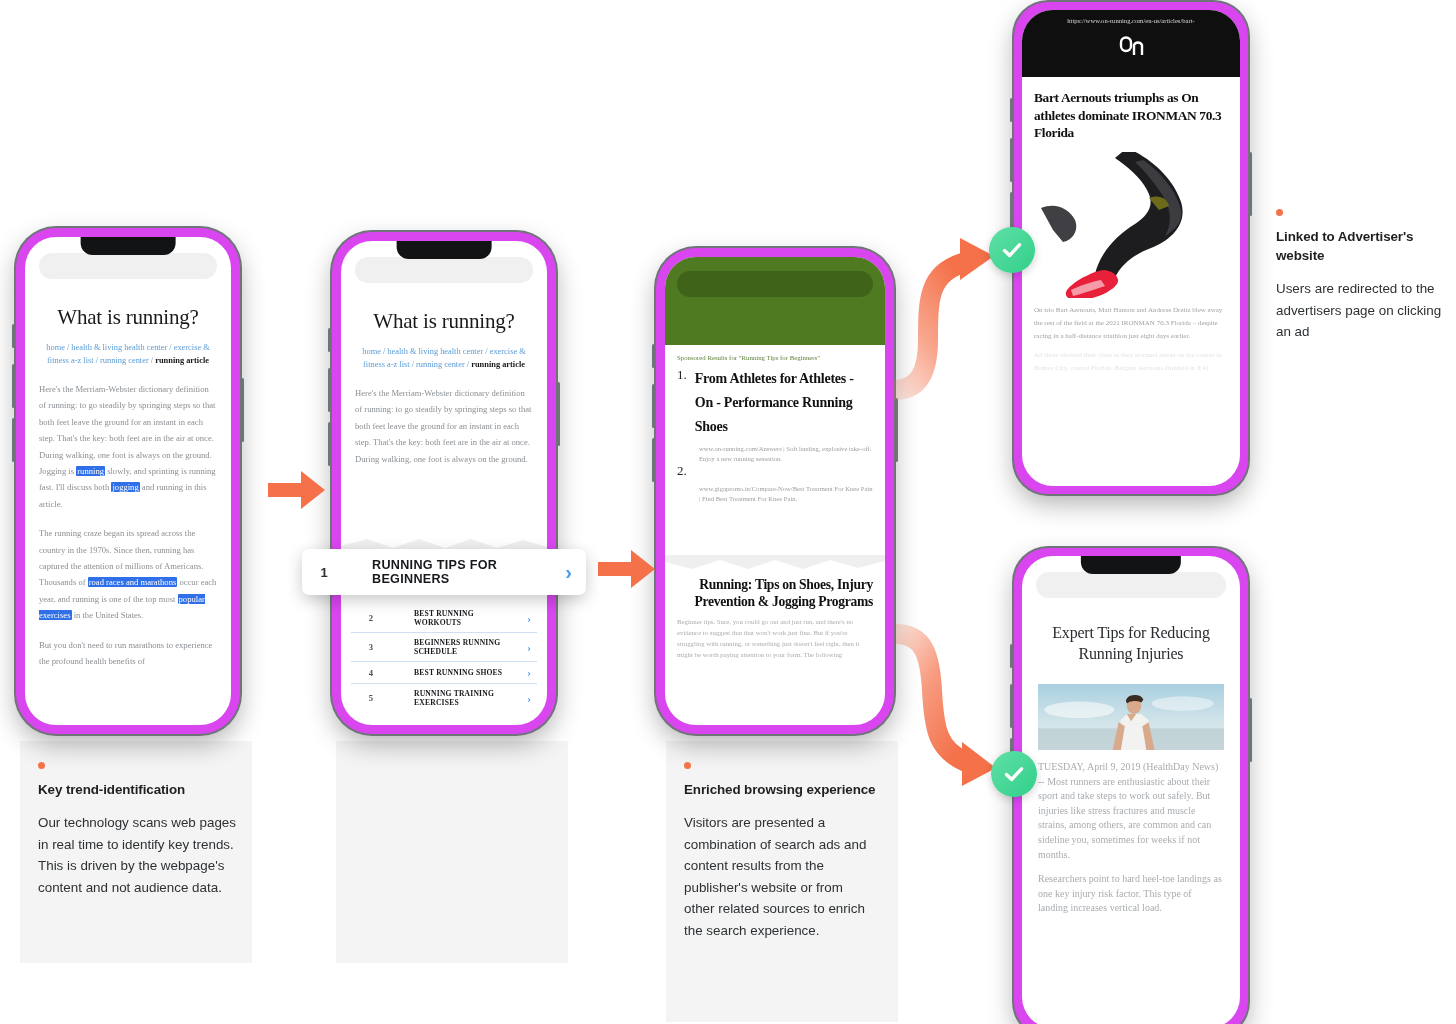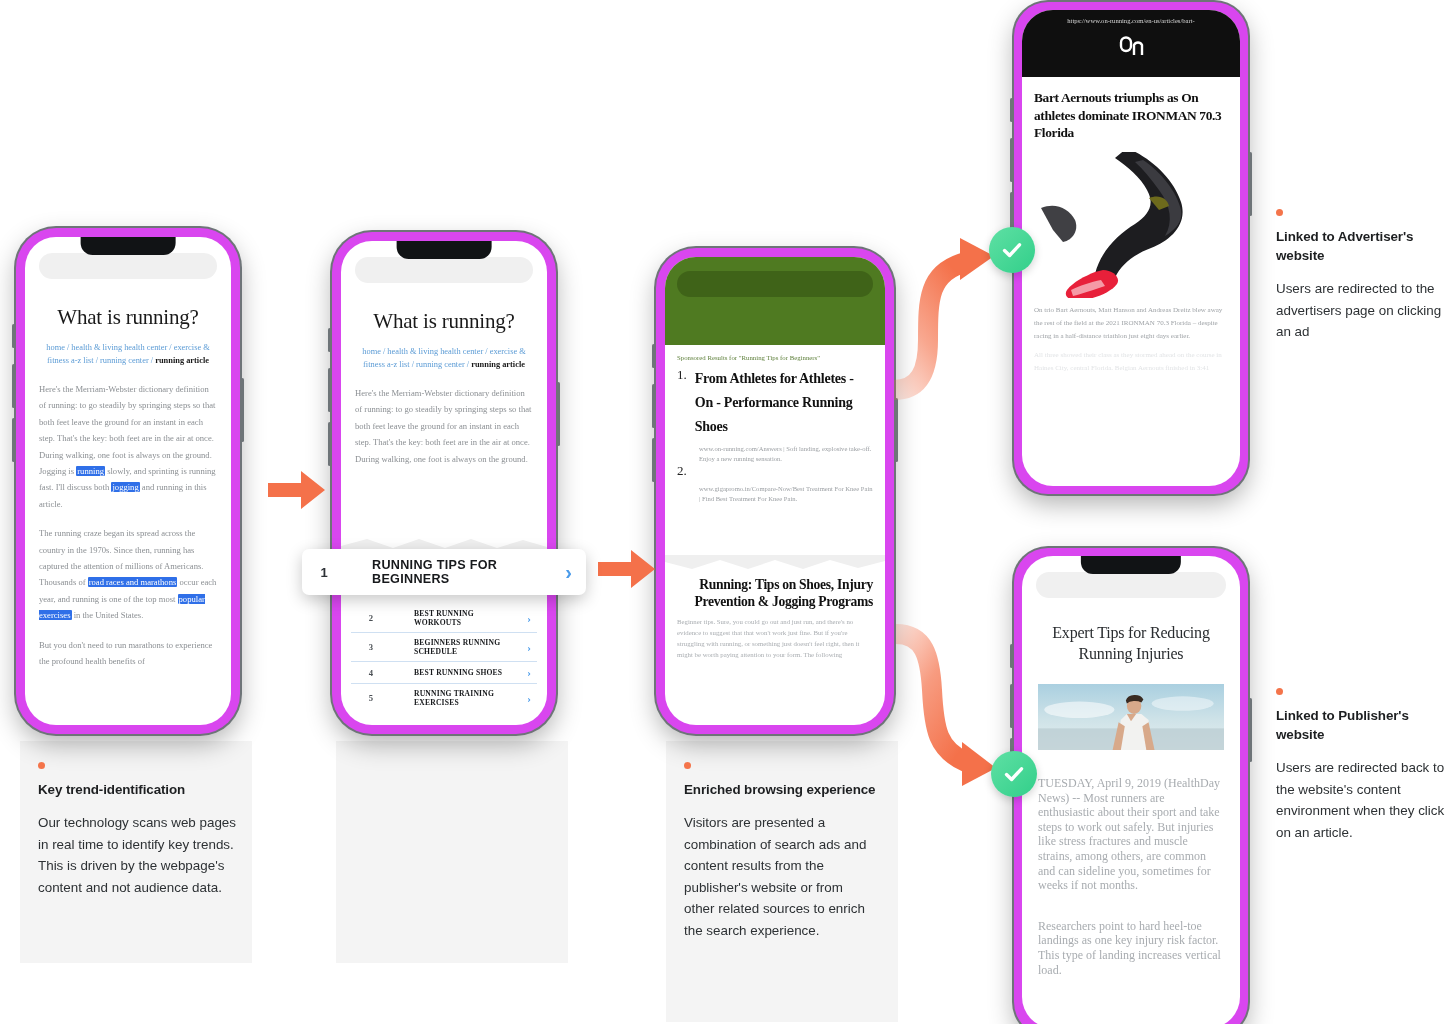--- a/index.html
+++ b/index.html
@@ -70,21 +70,21 @@
             padding:7px 4px 5px; }
   .on-logo { background:#0f0f0f; text-align:center; padding:4px 0 10px; }
   .p4-title { font-size:13.4px; line-height:17.5px; font-weight:700; color:#111;
               padding:12px 12px 8px; letter-spacing:-.35px; }
   .p4-body { font-size:7px; line-height:13px; color:#9fa3a7; padding:6px 12px 0; }
   .fade2 { color:#e2e4e6; }
 
   
   .p5-title { font-size:16px; line-height:21px; text-align:center; color:#2a2d30;
               padding:24px 16px 14px; font-weight:400; letter-spacing:-.2px;}
-  .p5-body { font-size:12px; line-height:14.6px; color:#a8acb0; padding:26px 16px 0; }
+  .p5-body { font-size:10px; line-height:14.6px; color:#a8acb0; padding:10px 16px 0; }
 
   
   .photo { position:relative; overflow:hidden; }
 
   
   .cap { position:absolute; }
   .cap .dot { width:7px; height:7px; border-radius:50%; background:#f4744a; margin-bottom:11px;}
   .cap h3 { font-size:13.4px; line-height:19px; color:#1d1f21; font-weight:700;
             margin-bottom:13px; letter-spacing:-.1px;}
   .cap p { font-size:13.4px; line-height:21.5px; color:#2d3134; font-weight:400; }
@@ -352,19 +352,14 @@
     <h3>Enriched browsing experience</h3>
     <p>Visitors are presented a combination of search ads and content results from the publisher's website or from other related sources to enrich the search experience.</p>
   </div>
 
   <div class="cap" style="left:1276px;top:209px;width:178px;">
     <div class="dot"></div>
     <h3>Linked to Advertiser's website</h3>
     <p>Users are redirected to the advertisers page on clicking an ad</p>
   </div>
 
-  <div class="cap" style="left:1276px;top:688px;width:178px;">
-    <div class="dot"></div>
-    <h3>Linked to Publisher's website</h3>
-    <p>Users are redirected back to the website's content environment when they click on an article.</p>
-  </div>
 
 </div>
 
 </body></html>

